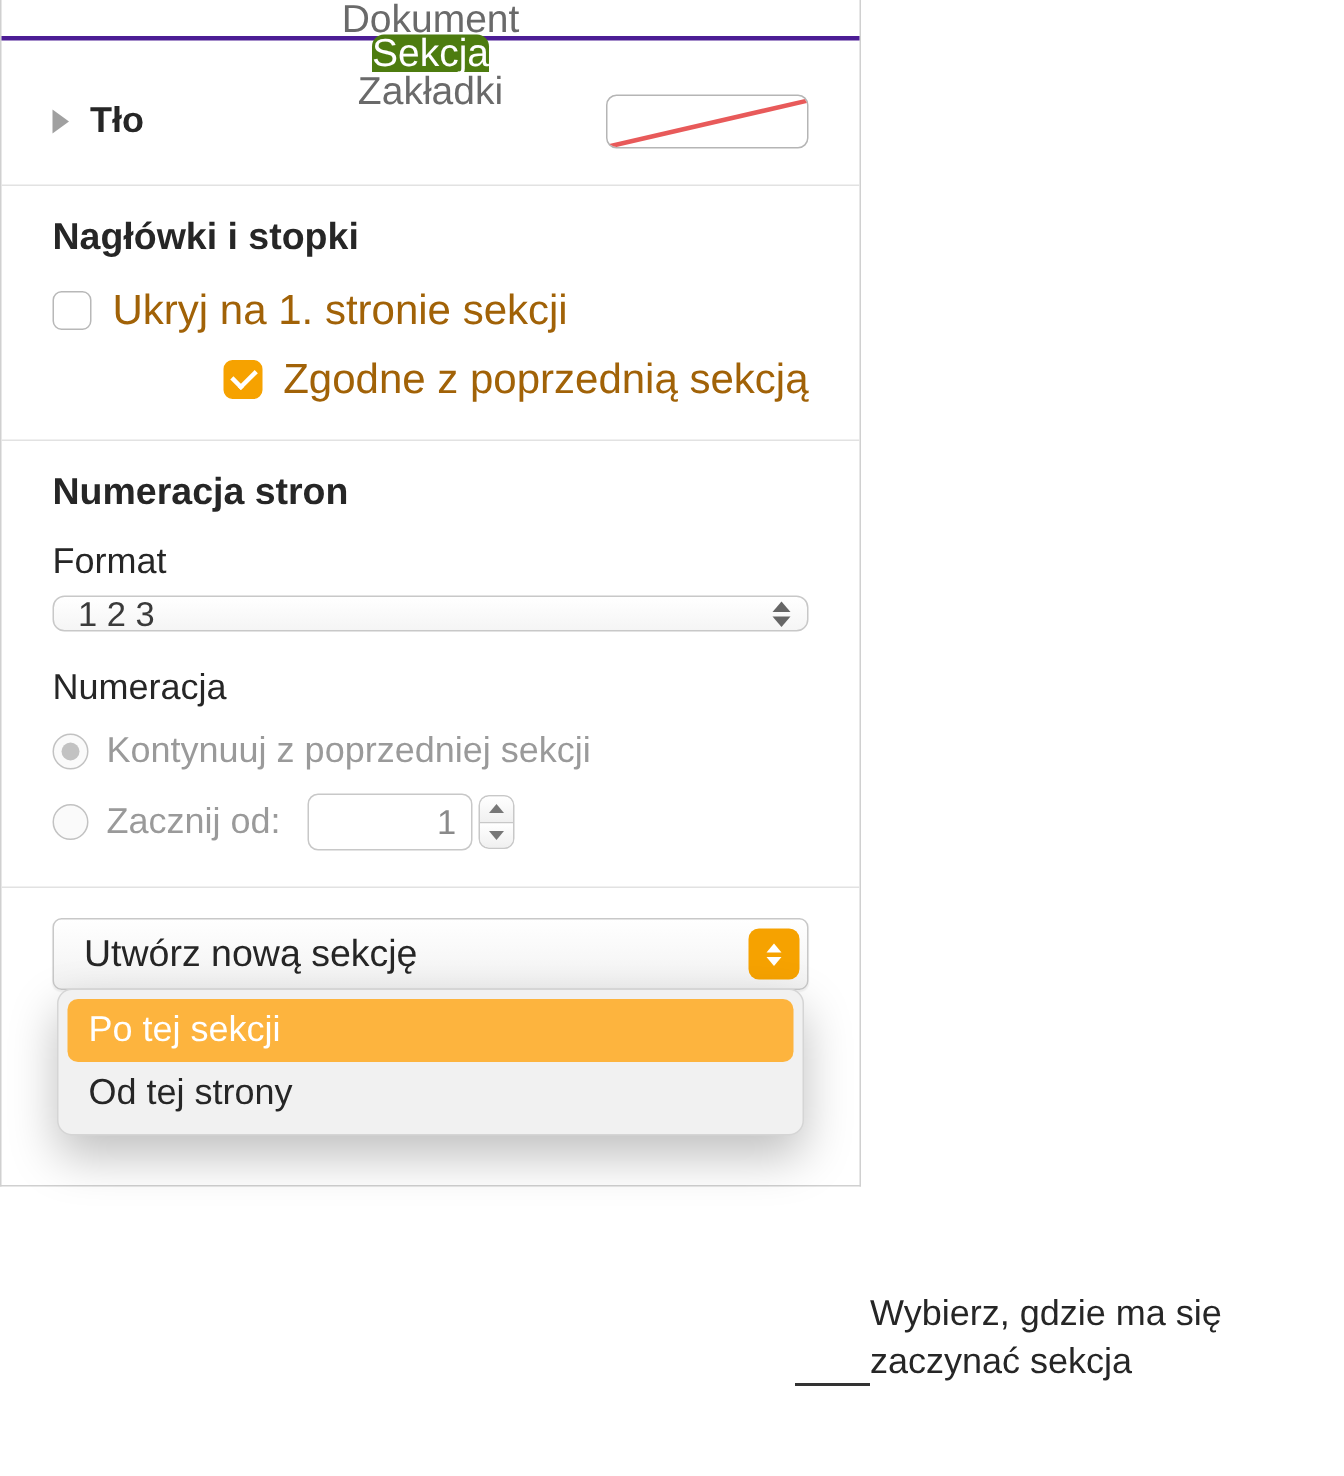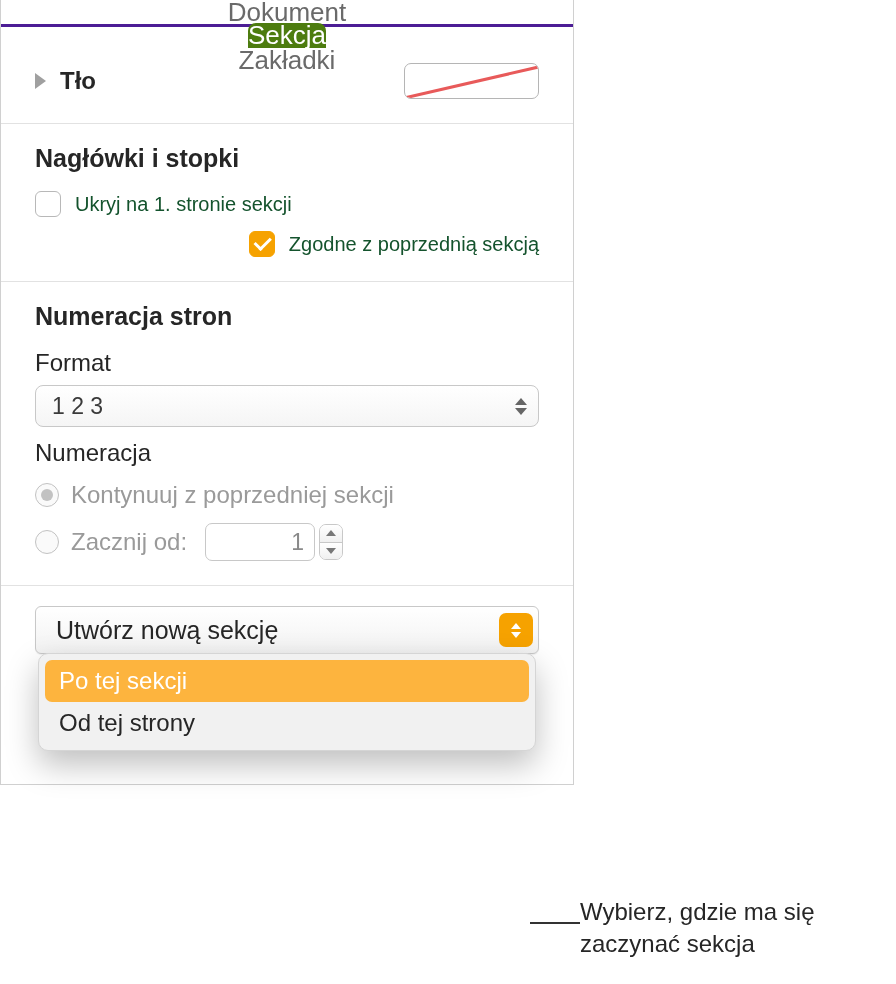--- a/index.html
+++ b/index.html
@@ -101,22 +101,22 @@
       font-weight: 700;
       color: #262626;
       font-size: 25px;
       margin-bottom: 18px;
     }
     .checkbox-row {
       display: flex;
       align-items: center;
       gap: 14px;
       margin-bottom: 14px;
-      font-size: 20px;
-      color: #14532d;
+      font-size: 28px;
+      color: #a16207;
     }
     .checkbox {
       width: 26px;
       height: 26px;
       border: 1.5px solid #b8b8b8;
       border-radius: 6px;
       background: #fff;
       flex-shrink: 0;
       display: flex;
       align-items: center;
@@ -133,32 +133,32 @@
       border: solid #fff;
       border-width: 0 3px 3px 0;
       transform: rotate(45deg) translate(-1px, -2px);
     }
     .label {
       color: #262626;
       font-size: 24px;
       margin-bottom: 8px;
     }
     .select {
-      height: 42px;
+      height: 24px;
       border: 1px solid #c8c8c8;
       border-radius: 8px;
       background: linear-gradient(#fff, #f5f5f5);
       display: flex;
       align-items: center;
       justify-content: space-between;
       padding: 0 4px 0 16px;
       font-size: 23px;
       color: #3a3a3a;
       cursor: pointer;
-      margin-bottom: 12px;
+      margin-bottom: 24px;
     }
     .select-arrows {
       width: 26px;
       height: 34px;
       display: flex;
       flex-direction: column;
       align-items: center;
       justify-content: center;
       gap: 3px;
     }
@@ -313,21 +313,21 @@
       border-radius: 7px;
       cursor: pointer;
     }
     .dropdown-item.highlighted {
       background: #fdb43e;
       color: #fff;
     }
     .callout {
       position: absolute;
       left: 580px;
-      top: 896px;
+      top: 860px;
       font-size: 24px;
       color: #262626;
       line-height: 1.35;
       width: 300px;
     }
     .callout-line {
       position: absolute;
       left: 530px;
       top: 922px;
       width: 50px;

